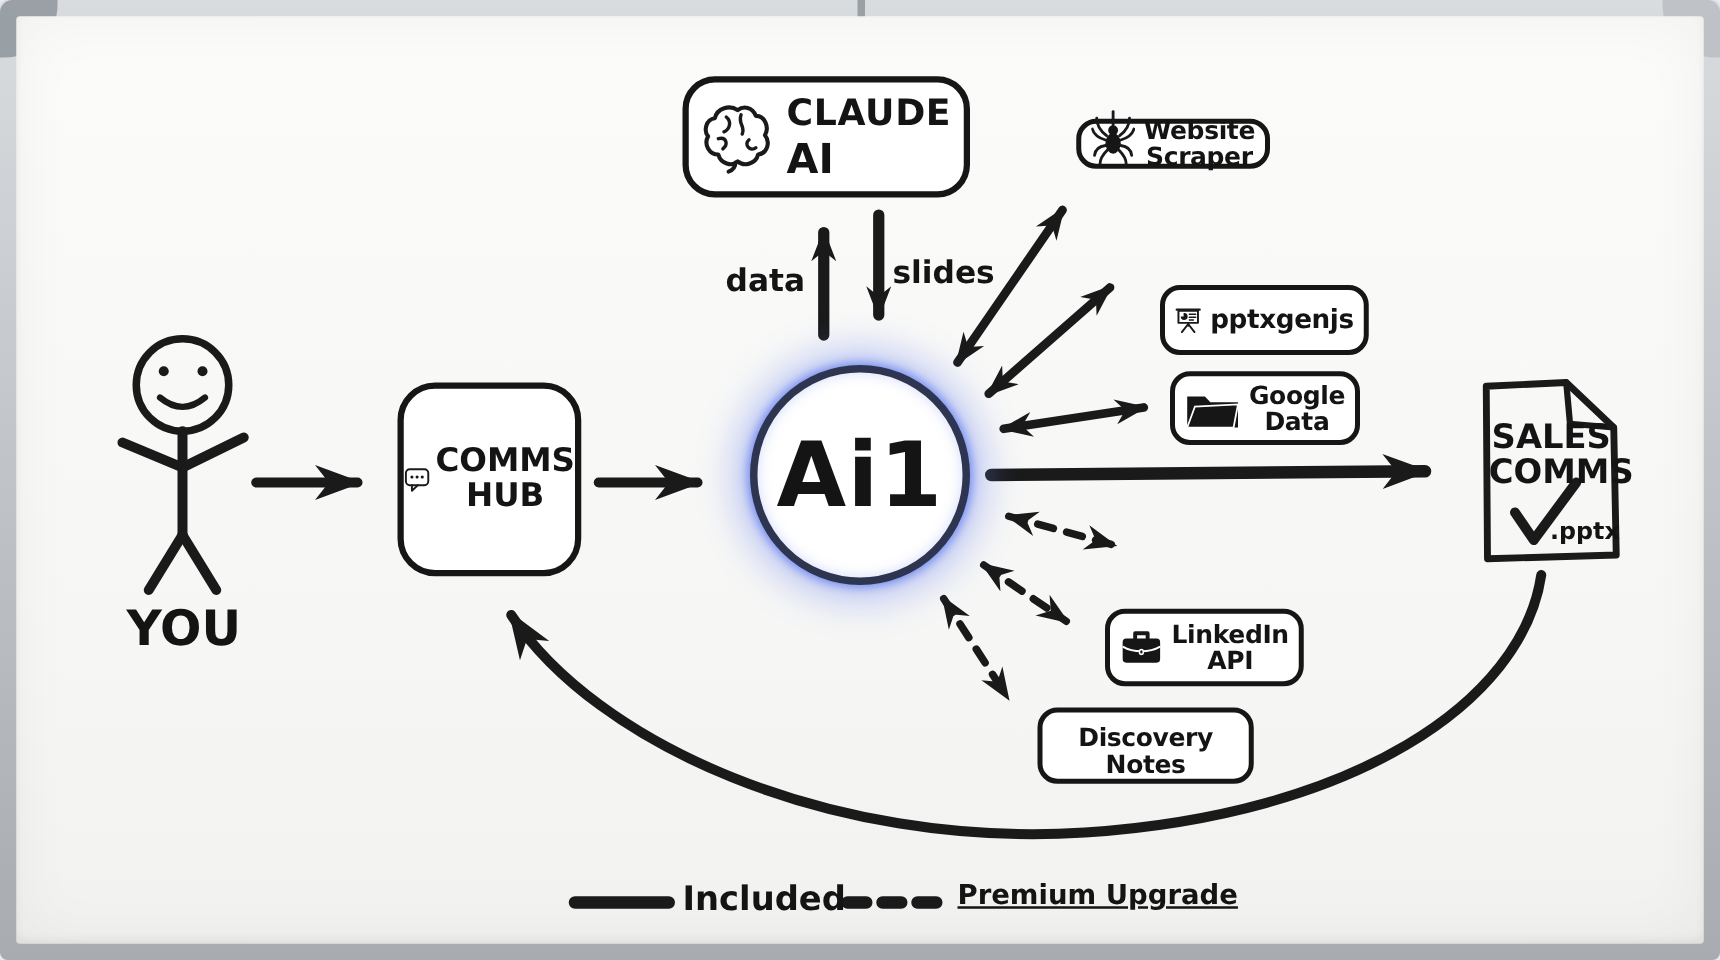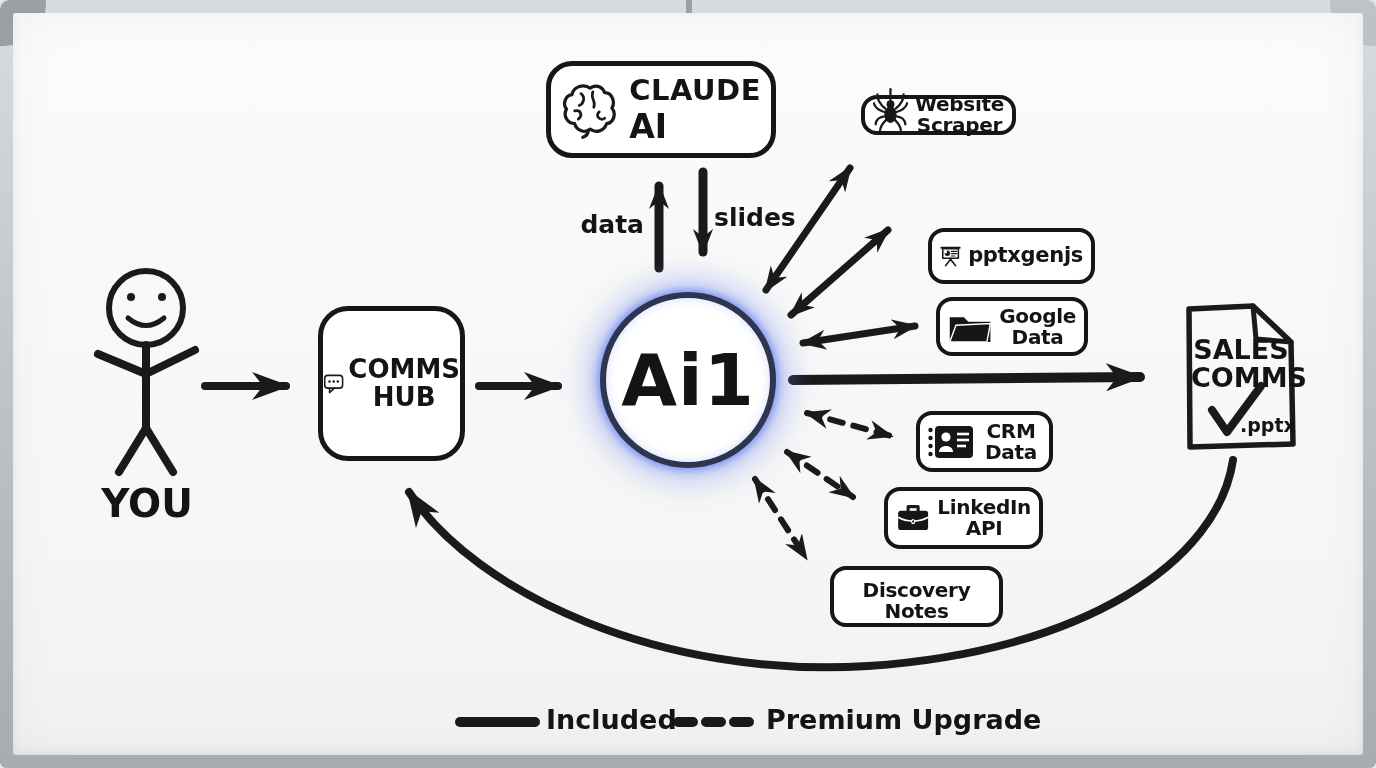--- a/index.html
+++ b/index.html
@@ -180,40 +180,20 @@
     <svg width="50" height="40" viewBox="0 0 50 40">
       <path d="M 2 9 L 18 9 L 23 14 L 48 14 L 48 37 L 2 37 Z" fill="#161616"></path>
       <path d="M 2 37 L 9 18 L 48 16 L 44 37 Z" fill="#161616" stroke="#fff" stroke-width="1.6"></path>
     </svg>
     <div class="lbl">
       <div>Google</div>
       <div>Data</div>
     </div>
   </div>
 
-  <div class="node" style="left:916px;top:411px;width:137px;height:61px;">
-    <svg width="46" height="38" viewBox="0 0 46 38">
-      <g fill="#161616">
-        <circle cx="2.5" cy="7" r="2.2"></circle>
-          <circle cx="2.5" cy="15" r="2.2"></circle>
-        <circle cx="2.5" cy="23" r="2.2"></circle>
-          <circle cx="2.5" cy="31" r="2.2"></circle>
-      </g>
-      <rect x="7" y="3" width="38" height="32" rx="4" fill="#161616"></rect>
-      <circle cx="18" cy="14" r="4.6" fill="#fff"></circle>
-      <path d="M 11 29 C 11 21 25 21 25 29 Z" fill="#fff"></path>
-      <line x1="29" y1="11" x2="41" y2="11" stroke="#fff" stroke-width="2.6"></line>
-      <line x1="29" y1="17" x2="41" y2="17" stroke="#fff" stroke-width="2.6"></line>
-      <line x1="29" y1="23" x2="38" y2="23" stroke="#fff" stroke-width="2.6"></line>
-    </svg>
-    <div class="lbl">
-      <div>CRM</div>
-      <div>Data</div>
-    </div>
-  </div>
 
   <div class="node" style="left:884px;top:487px;width:159px;height:62px;">
     <svg width="48" height="40" viewBox="0 0 48 40">
       <path d="M 17 10 L 17 4 L 31 4 L 31 10" class="ink" stroke-width="4.4"></path>
       <rect x="3" y="10" width="42" height="27" rx="4" fill="#161616"></rect>
       <path d="M 3 19 C 15 26 33 26 45 19" stroke="#fff" stroke-width="2.4" fill="none"></path>
       <ellipse cx="24" cy="25" rx="3" ry="3.6" fill="#fff"></ellipse>
       <ellipse cx="24" cy="25" rx="1.3" ry="1.8" fill="#161616"></ellipse>
     </svg>
     <div class="lbl">
@@ -246,14 +226,14 @@
       <div>Discovery</div>
       <div>Notes</div>
     </div>
   </div>
 
   <div class="t deck-text" style="left:1191px;top:336px;font-size:27px;">SALES</div>
   <div class="t deck-text" style="left:1191px;top:364px;font-size:27px;">COMMS</div>
   <div class="t" style="left:1240px;top:416px;font-size:19px;">.pptx</div>
 
   <div class="t" style="left:546px;top:706px;font-size:27px;">Included</div>
-  <div class="t" style="left:766px;top:706px;font-size:27px;">Premium Upgrade</div>
+  <div class="t" style="left:766px;top:706px;font-size:22px;text-decoration:underline;">Premium Upgrade</div>
 </div>
 
 </body></html>

